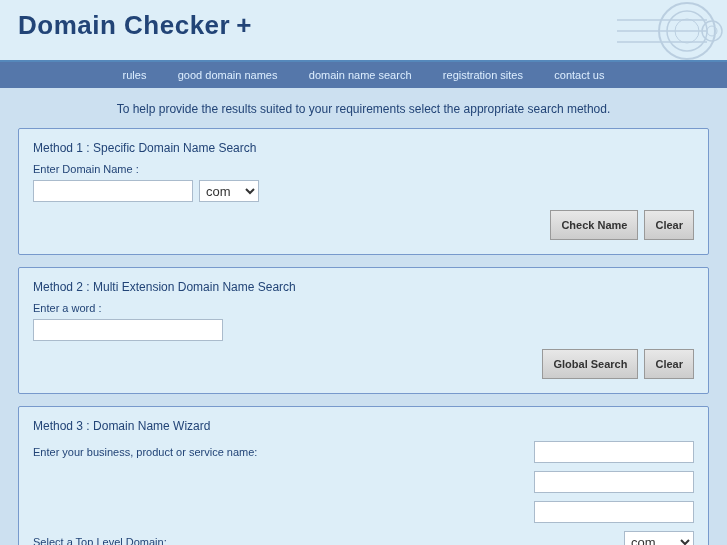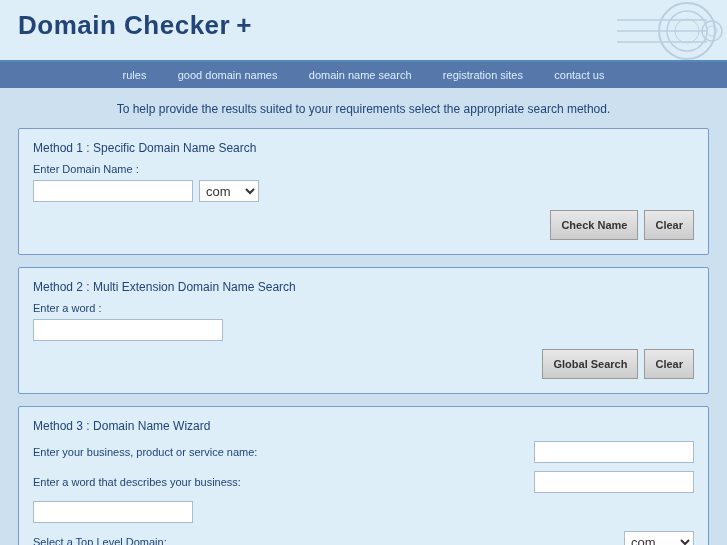--- a/index.html
+++ b/index.html
@@ -118,21 +118,21 @@
 
     
     .wizard-fields {
       display: flex;
       flex-direction: column;
       gap: 8px;
     }
     .wizard-field-row {
       display: flex;
       align-items: center;
-      justify-content: flex-start;
+      justify-content: flex-end;
     }
     .wizard-field-label {
       color: #224477;
       font-size: 11px;
       flex: 1;
     }
     .wizard-input {
       width: 160px;
       border: 1px solid #aabbcc;
       background: white;
@@ -213,21 +213,20 @@
   </div>
 
   <div class="method-box">
     <div class="method-title">Method 3 : Domain Name Wizard</div>
     <div class="wizard-fields">
       <div class="wizard-field-row">
         <span class="wizard-field-label">Enter your business, product or service name:</span>
         <input type="text" class="wizard-input" style="">
       </div>
       <div class="wizard-field-row">
-        <span class="wizard-field-label">Enter a word that describes your business:</span>
         <input type="text" class="wizard-input" style="">
       </div>
       <div class="wizard-field-row">
         <input type="text" class="wizard-input" style="">
       </div>
       <div class="wizard-field-row">
         <span class="wizard-field-label">Select a Top Level Domain:</span>
         <select class="ext-select" style="width:70px;">
           <option>com</option>
           <option>net</option>

